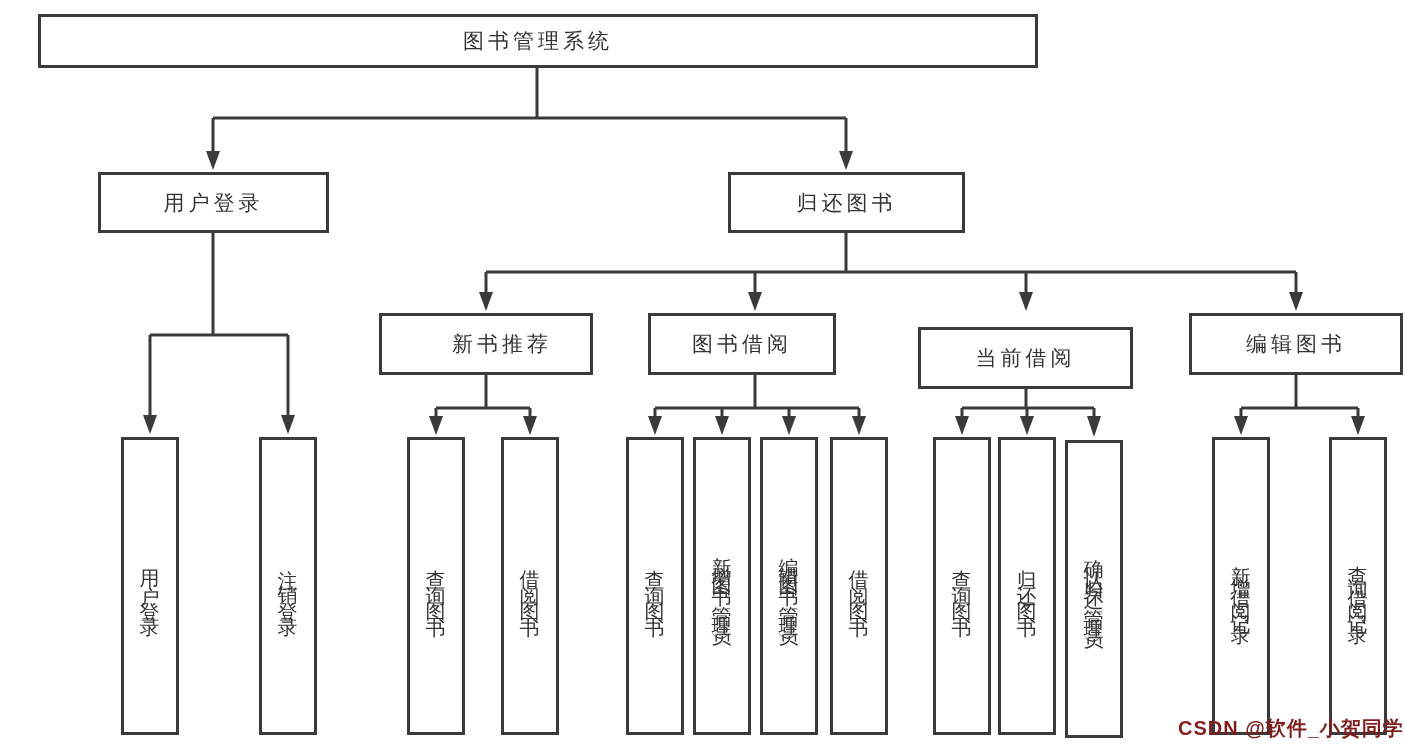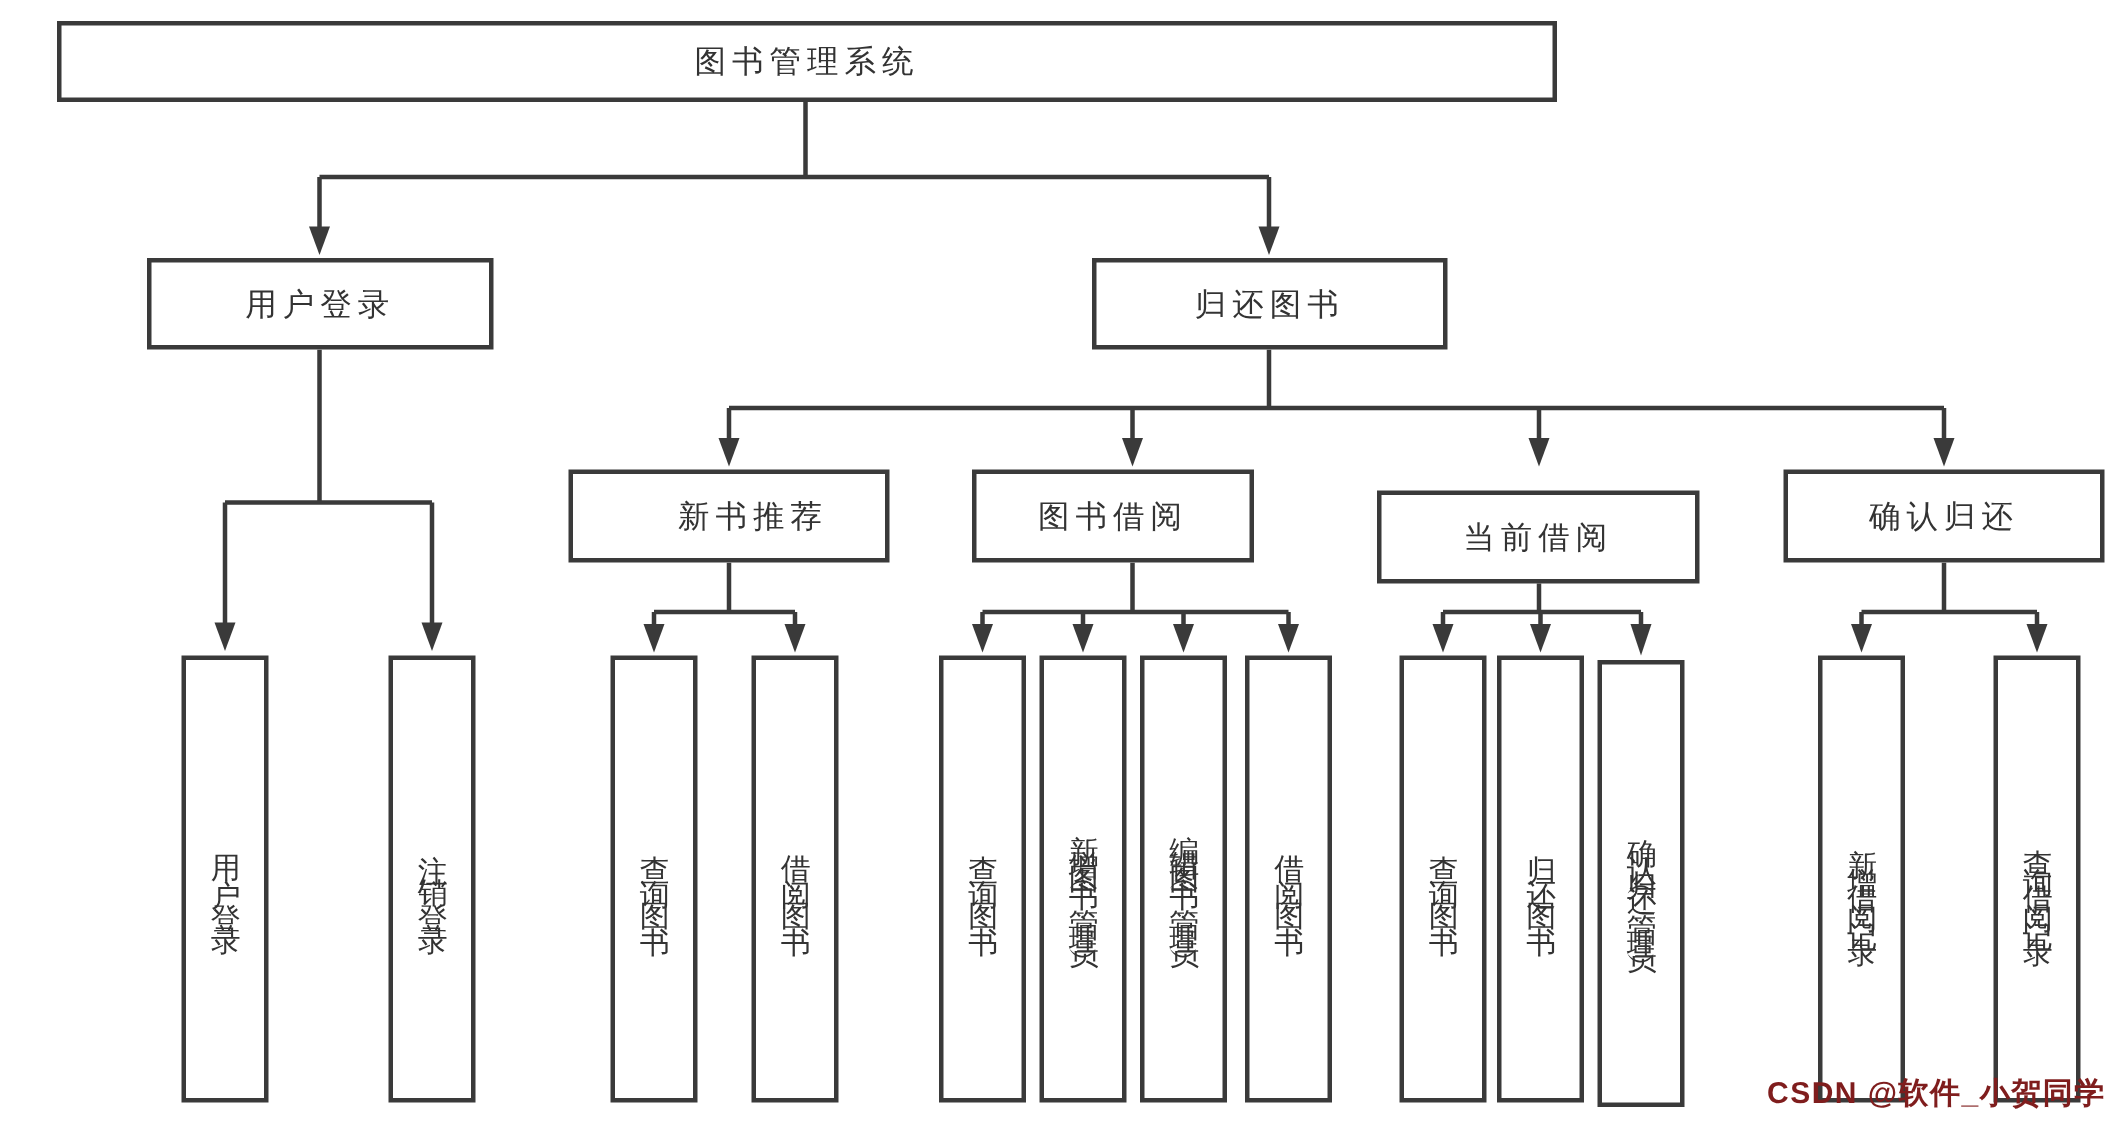--- a/index.html
+++ b/index.html
@@ -103,21 +103,21 @@
   <div class="hbox" style="left:363px; top:313px; width:214px; height:62px;padding-left:32px;">
     <span>新书推荐</span>
   </div>
   <div class="hbox" style="left:632px; top:313px; width:188px; height:62px;">
     <span>图书借阅</span>
   </div>
   <div class="hbox" style="left:902px; top:327px; width:215px; height:62px;">
     <span>当前借阅</span>
   </div>
   <div class="hbox" style="left:1173px; top:313px; width:214px; height:62px;">
-    <span>确认归还</span>
+    <span>编辑图书</span>
   </div>
 
   <div class="vbox v4" style="left:105px; top:437px; width:58px; height:298px;">
     <span>用户登录</span>
   </div>
   <div class="vbox v4" style="left:243px; top:437px; width:58px; height:298px;">
     <span>注销登录</span>
   </div>
 
   <div class="vbox v4" style="left:391px; top:437px; width:58px; height:298px;">

